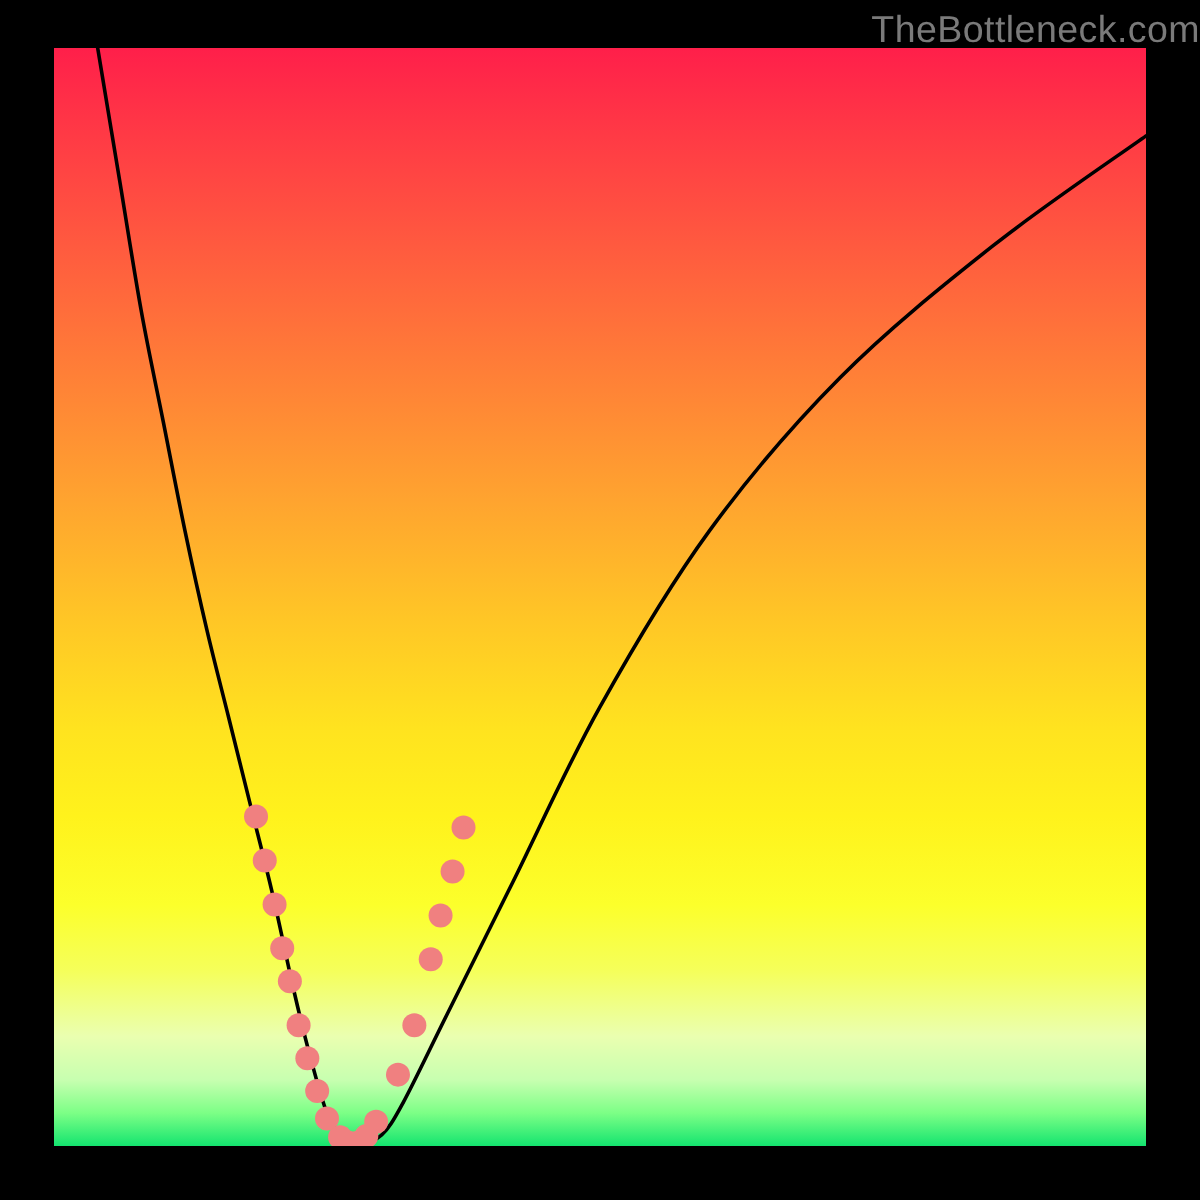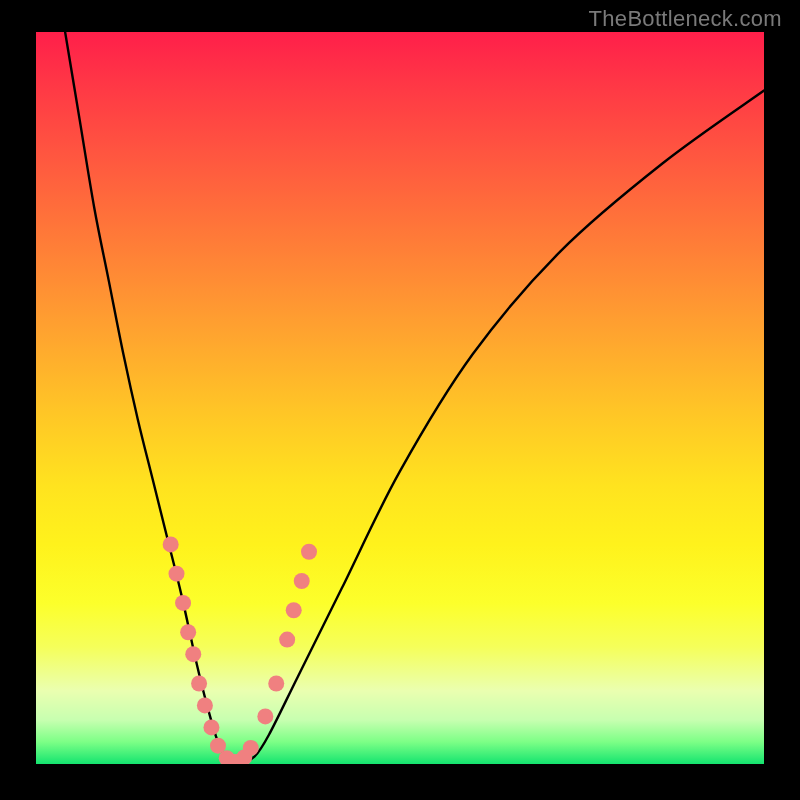--- a/index.html
+++ b/index.html
@@ -37,23 +37,23 @@
       #f5ff5a 84%,
       #eaffb0 90%,
       #c7ffb0 94%,
       #7cff86 97%,
       #14e46f 100%
     );
   }
   .watermark {
     position: absolute;
     top: 6px;
-    right: 18px;
+    right: 0;
     color: #7a7a7a;
-    font-size: 22px;
+    font-size: 25px;
     letter-spacing: 0.3px;
     user-select: none;
   }
   svg.curve {
     position: absolute;
     left: 0;
     top: 0;
     width: 728px;
     height: 732px;
   }

